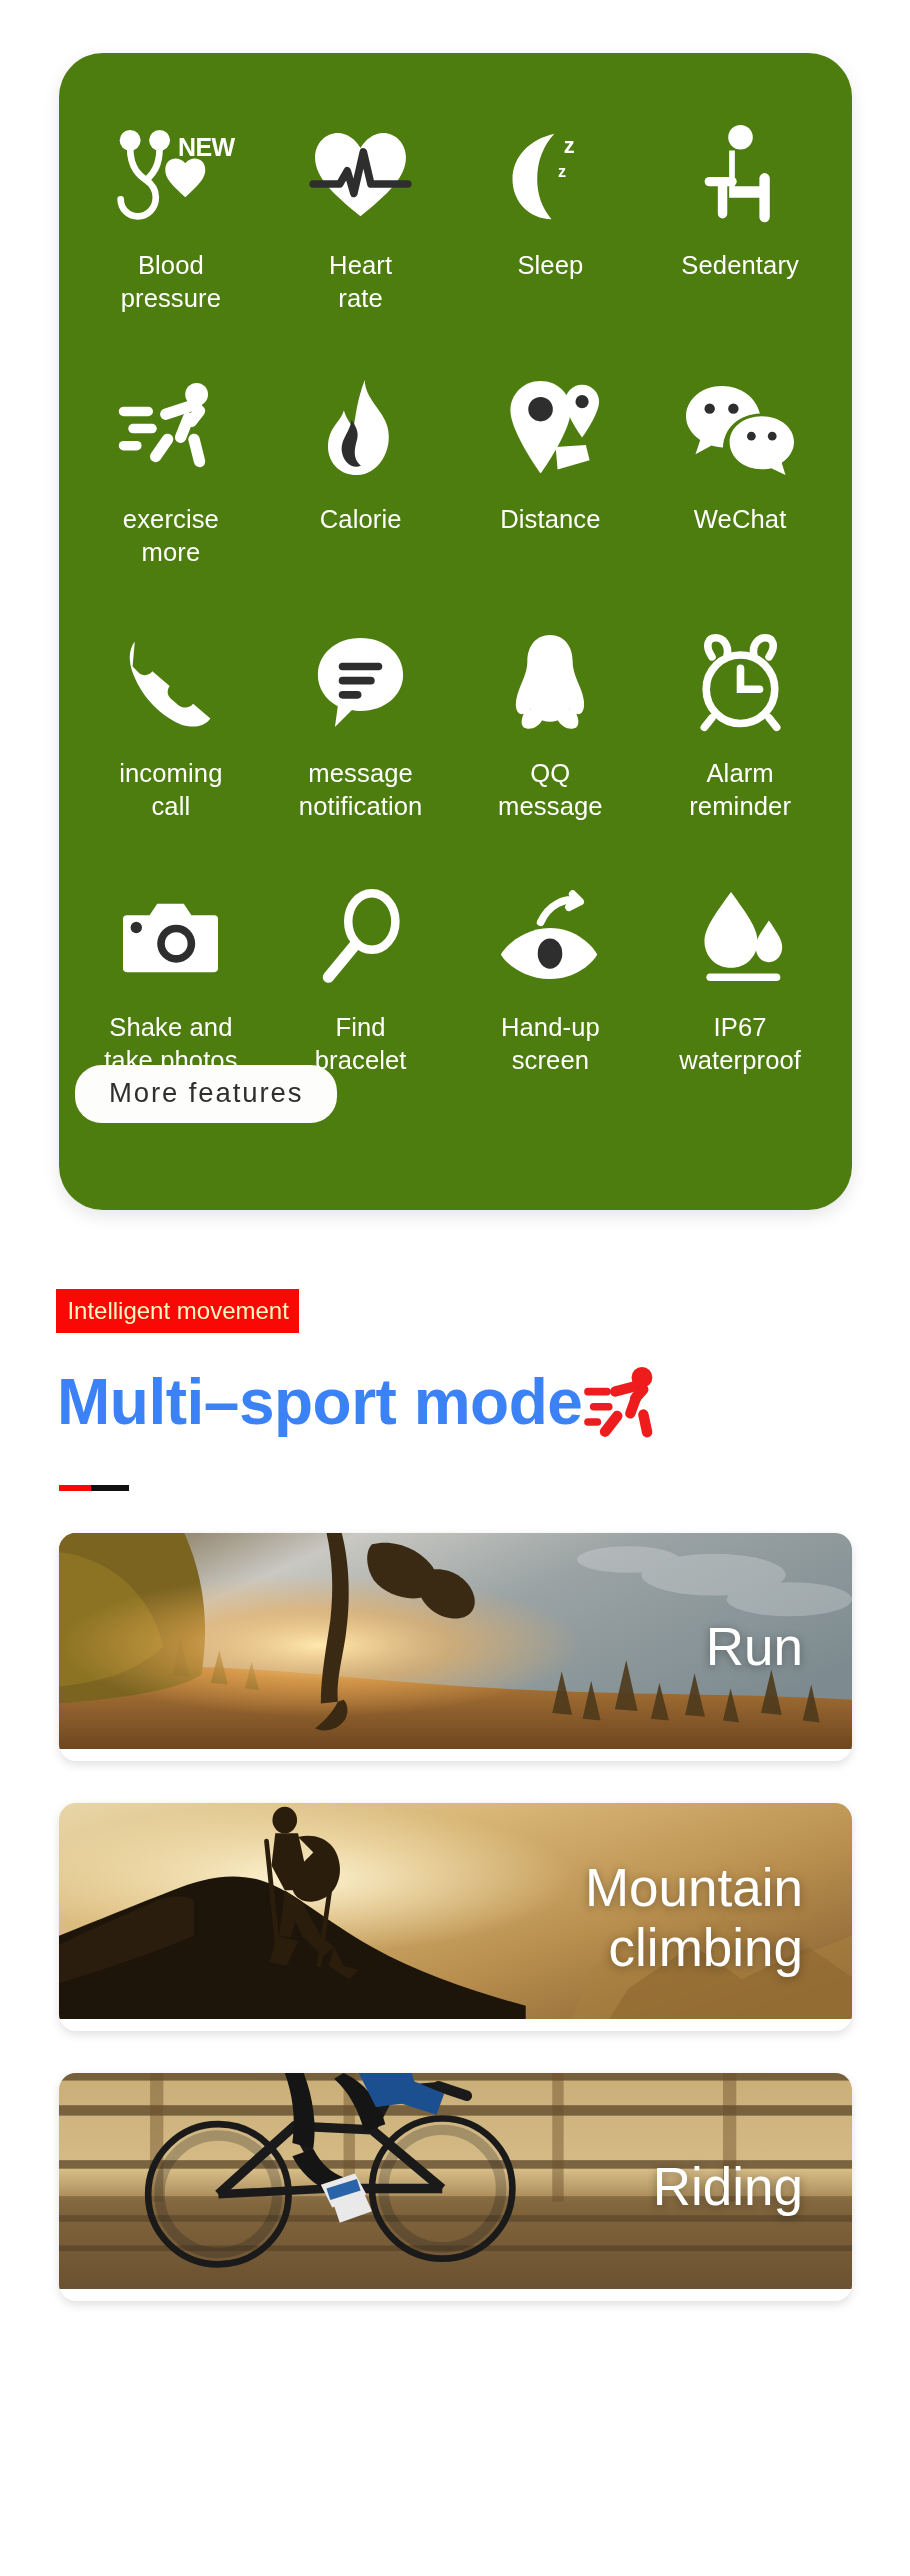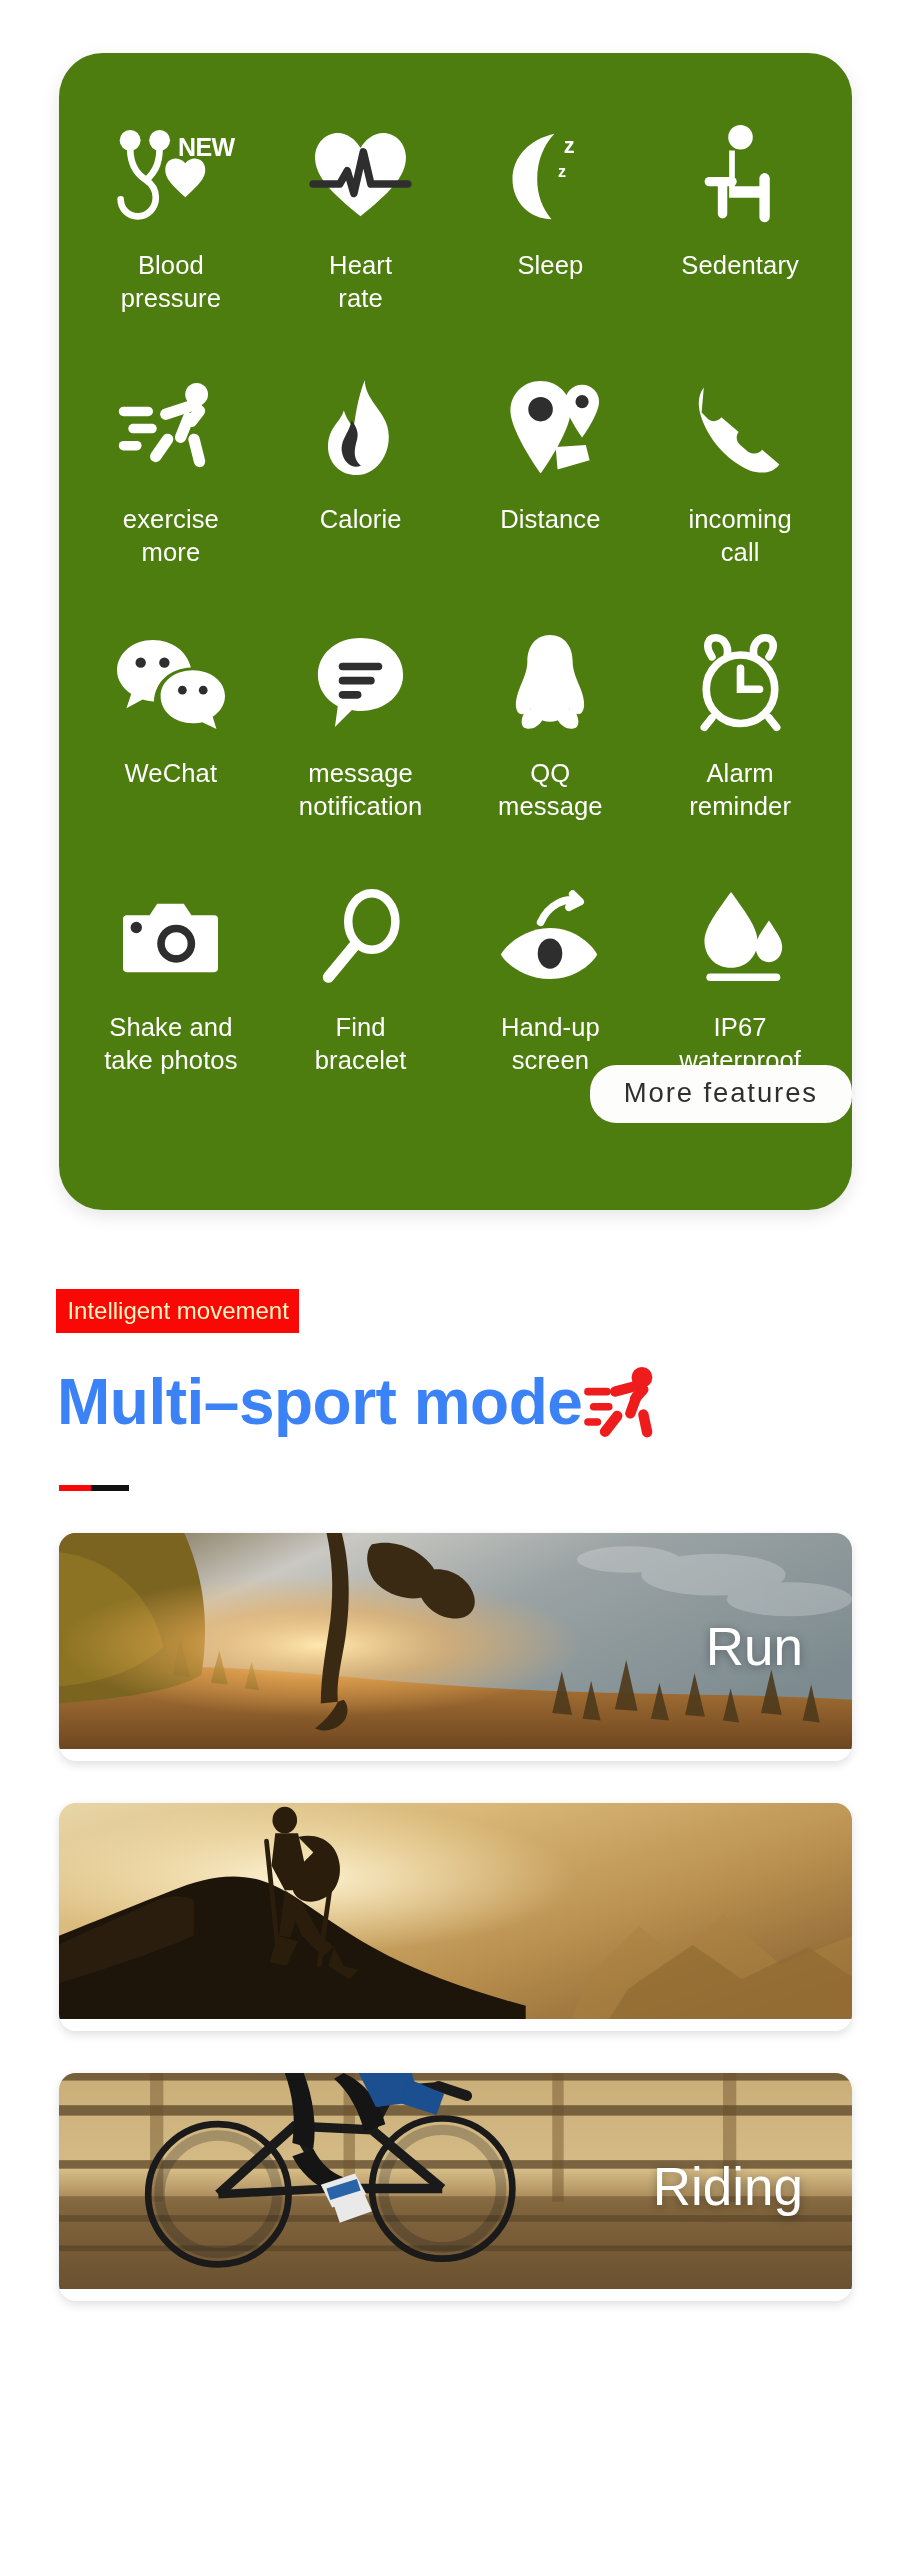--- a/index.html
+++ b/index.html
@@ -71,21 +71,21 @@
     letter-spacing: -0.5px;
     left: 83px;
     top: 13.3px;
   }
 
   .more-features-wrap {
     position: absolute;
     left: 16px; right: 0;
     bottom: 87px;
     display: flex;
-    justify-content: flex-end;
+    justify-content: flex-start;
   }
   .more-features-btn {
     background: #fdfdfb;
     color: #2f2f2f;
     border: none;
     border-radius: 26.5px;
     font-size: 27.5px;
     font-family: "Liberation Sans", sans-serif;
     letter-spacing: 1.9px;
     padding: 12.3px 34px 14.2px;
@@ -268,40 +268,40 @@
           <path d="M88 6 C78 6 70 14 70 24 C70 37 88 62 88 62 C88 62 106 37 106 24 C106 14 98 6 88 6 Z"></path>
           <circle cx="88" cy="24" r="7" fill="#2e2e2e"></circle>
           <path d="M60 72 L62 96 L96 86 L92 70 Z"></path>
         </svg>
       </div>
       <div class="feature-label">Distance</div>
     </div>
 
     <div class="feature-cell">
       <div class="feature-icon">
-        <svg width="80" height="100" viewBox="0 0 84 106" fill="#fff">
-          <path d="M10 4 C2 12 0 24 4 40 C10 64 26 86 46 98 C58 104 70 104 78 96 L62 78 C58 82 52 82 47 78 L40 70 C36 66 36 60 40 56 L24 38 C20 42 14 42 10 38 L4 30 Z" transform="rotate(-8 42 52)"></path>
-        </svg>
-      </div>
-      <div class="feature-label">incoming
-call</div>
-    </div>
-
-    <div class="feature-cell">
-      <div class="feature-icon">
         <svg width="108" height="91" viewBox="0 0 114 96" fill="#fff">
           <path d="M38 2 C17 2 0 16 0 34 C0 44 6 53 15 59 L10 74 L27 65 C31 66 35 67 39 67 C40 46 56 32 78 31 C74 14 58 2 38 2 Z"></path>
           <circle cx="25" cy="26" r="5.5" fill="#2e2e2e"></circle>
           <circle cx="50" cy="26" r="5.5" fill="#2e2e2e"></circle>
           <path d="M80 34 C99 34 114 46 114 61 C114 70 109 78 101 83 L105 96 L90 89 C87 90 84 90 80 90 C61 90 46 78 46 61 C46 46 61 34 80 34 Z"></path>
           <circle cx="69" cy="55" r="4.6" fill="#2e2e2e"></circle>
           <circle cx="91" cy="55" r="4.6" fill="#2e2e2e"></circle>
         </svg>
       </div>
       <div class="feature-label">WeChat</div>
+    </div>
+
+    <div class="feature-cell">
+      <div class="feature-icon">
+        <svg width="80" height="100" viewBox="0 0 84 106" fill="#fff">
+          <path d="M10 4 C2 12 0 24 4 40 C10 64 26 86 46 98 C58 104 70 104 78 96 L62 78 C58 82 52 82 47 78 L40 70 C36 66 36 60 40 56 L24 38 C20 42 14 42 10 38 L4 30 Z" transform="rotate(-8 42 52)"></path>
+        </svg>
+      </div>
+      <div class="feature-label">incoming
+call</div>
     </div>
 
     <div class="feature-cell">
       <div class="feature-icon">
         <svg width="89" height="95" viewBox="0 0 94 100" fill="#fff">
           <path d="M47 2 C21 2 2 19 2 41 C2 55 10 67 23 74 L20 96 L38 78 C41 79 44 79 47 79 C73 79 92 62 92 41 C92 19 73 2 47 2 Z"></path>
           <rect x="24" y="28" width="46" height="8" rx="4" fill="#2e2e2e"></rect>
           <rect x="24" y="43" width="38" height="8" rx="4" fill="#2e2e2e"></rect>
           <rect x="24" y="58" width="24" height="8" rx="4" fill="#2e2e2e"></rect>
         </svg>
@@ -504,20 +504,22 @@
             <path d="M252 36 C276 30 294 44 296 66 C298 86 286 102 268 104 C254 106 244 96 246 84 C248 68 262 60 268 52 Z"></path>
             <path d="M238 92 L232 140 L244 142 L256 104 Z"></path>
             <path d="M256 104 L276 140 L290 152 L278 162 L256 140 L246 116 Z"></path>
             <path d="M230 140 L222 168 L240 172 L252 146 Z"></path>
             <path d="M290 152 L300 172 L316 176 L306 186 L284 172 Z"></path>
             <rect x="216" y="38" width="5" height="116" rx="2.5" transform="rotate(-6 216 38)"></rect>
             <rect x="286" y="70" width="5" height="104" rx="2.5" transform="rotate(8 286 70)"></rect>
           </g>
         </svg>
       </div>
+      <div class="card-title">Mountain
+climbing</div>
     </div>
 
     <div class="sport-card">
       <div class="art">
         <svg width="793" height="216" viewBox="0 0 836 228" preserveAspectRatio="none">
           <defs>
             <linearGradient id="rdBg" x1="0" y1="0" x2="0" y2="1">
               <stop offset="0" stop-color="#c9ae78"></stop>
               <stop offset="0.45" stop-color="#d5bb86"></stop>
               <stop offset="0.62" stop-color="#9d7e4e"></stop>

